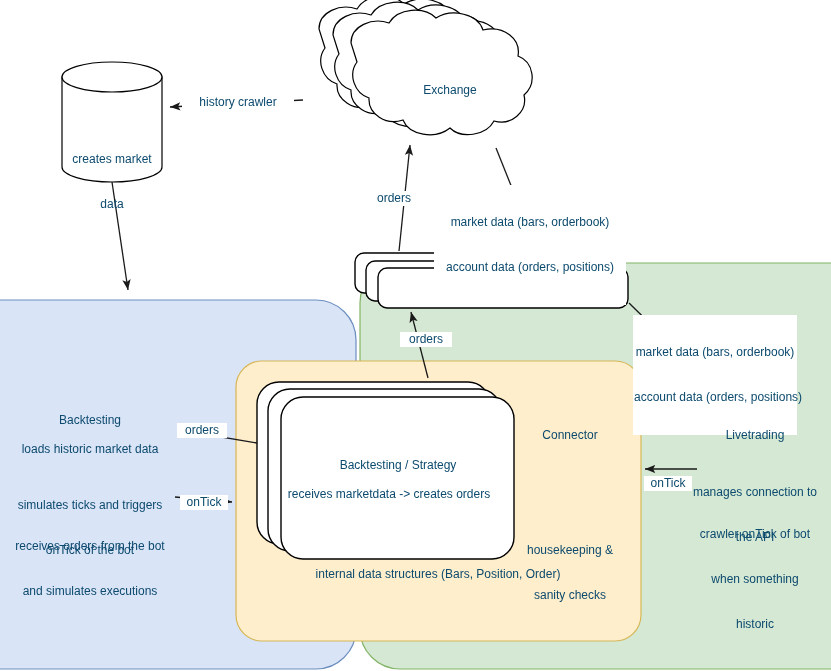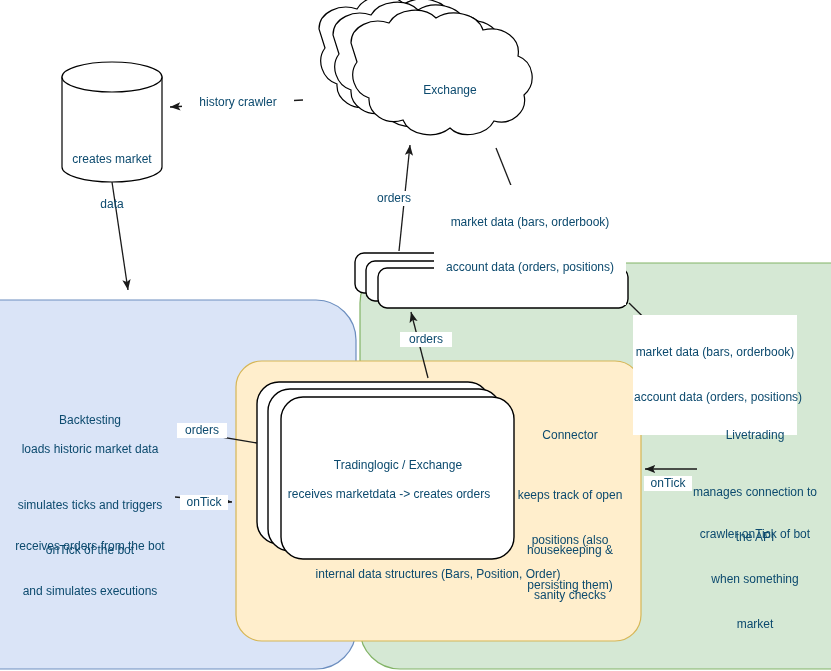--- a/index.html
+++ b/index.html
@@ -148,39 +148,34 @@
   <div class="txt ctr" style="left:90px; top:442px; width:240px;">loads historic market data</div>
   <div class="txt ctr" style="left:90px; top:468px; width:240px;">
     <span class="blk">simulates ticks and triggers</span>
     <span class="blk">onTick of the bot</span>
   </div>
   <div class="txt ctr" style="left:90px; top:509px; width:250px;">
     <span class="blk">receives orders from the bot</span>
     <span class="blk">and simulates executions</span>
   </div>
 
-  <div class="txt ctr" style="left:398px; top:458px; width:240px;">Tradinglogic / Exchange</div>
+  <div class="txt ctr" style="left:398px; top:458px; width:240px;">Backtesting / Strategy</div>
   <div class="txt ctr" style="left:389px; top:487px; width:260px;">receives marketdata -&gt; creates orders</div>
 
   <div class="txt ctr" style="left:570px; top:428px; width:140px;">Connector</div>
-  <div class="txt ctr" style="left:570px; top:458px; width:130px;">
-    <span class="blk">keeps track of open</span>
-    <span class="blk">positions (also</span>
-    <span class="blk">persisting them)</span>
-  </div>
   <div class="txt ctr" style="left:570px; top:513px; width:130px;">
     <span class="blk">housekeeping &amp;</span>
     <span class="blk">sanity checks</span>
   </div>
   <div class="txt ctr" style="left:438px; top:567px; width:340px;">internal data structures (Bars, Position, Order)</div>
 
   <div class="txt ctr" style="left:755px; top:428px; width:150px;">Livetrading</div>
   <div class="txt ctr" style="left:755px; top:455px; width:152px;">
     <span class="blk">manages connection to</span>
     <span class="blk">the API</span>
   </div>
   <div class="txt ctr" style="left:755px; top:497px; width:152px;">
     <span class="blk">crawler onTick of bot</span>
     <span class="blk">when something</span>
-    <span class="blk">market</span>
+    <span class="blk">historic</span>
   </div>
 
 </div>
 
 </body></html>

